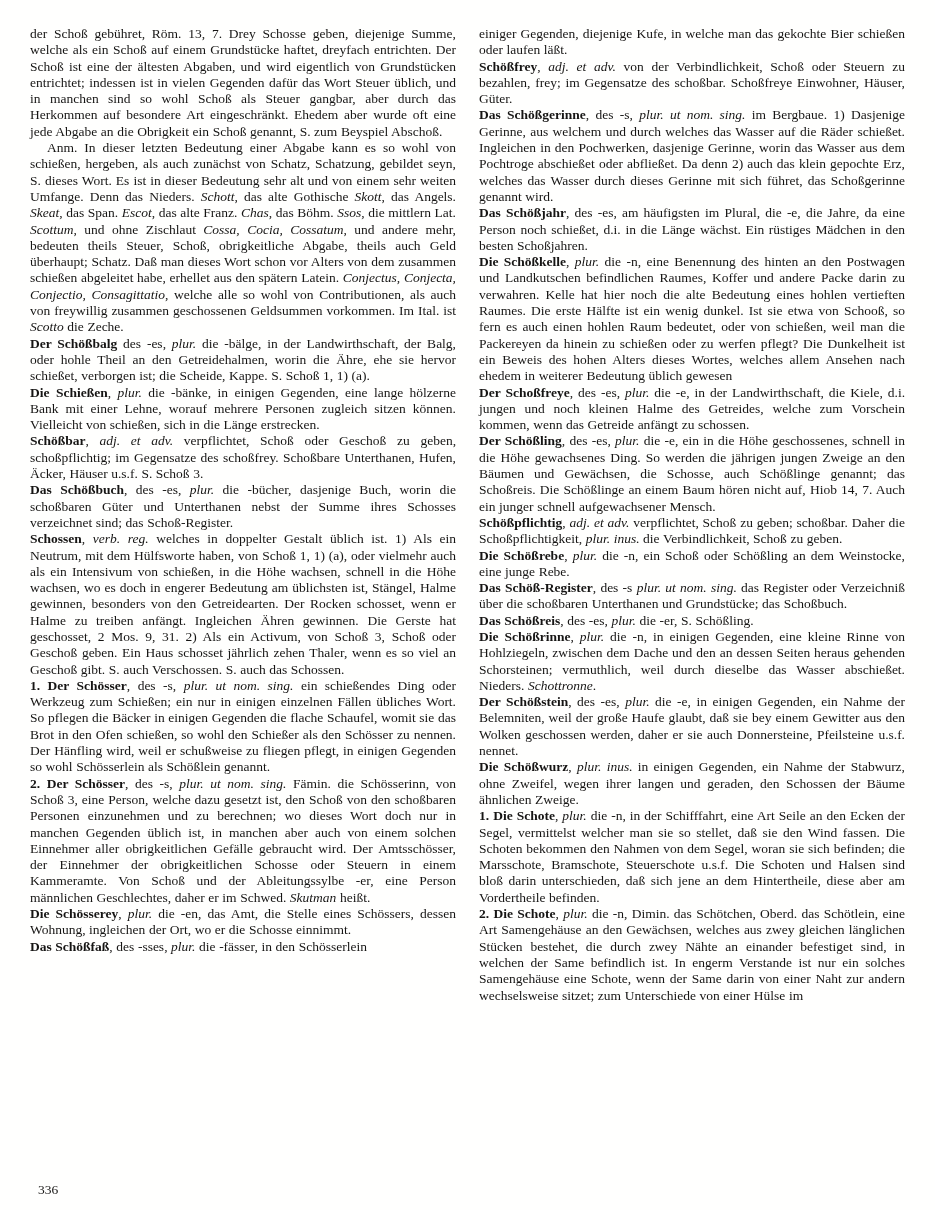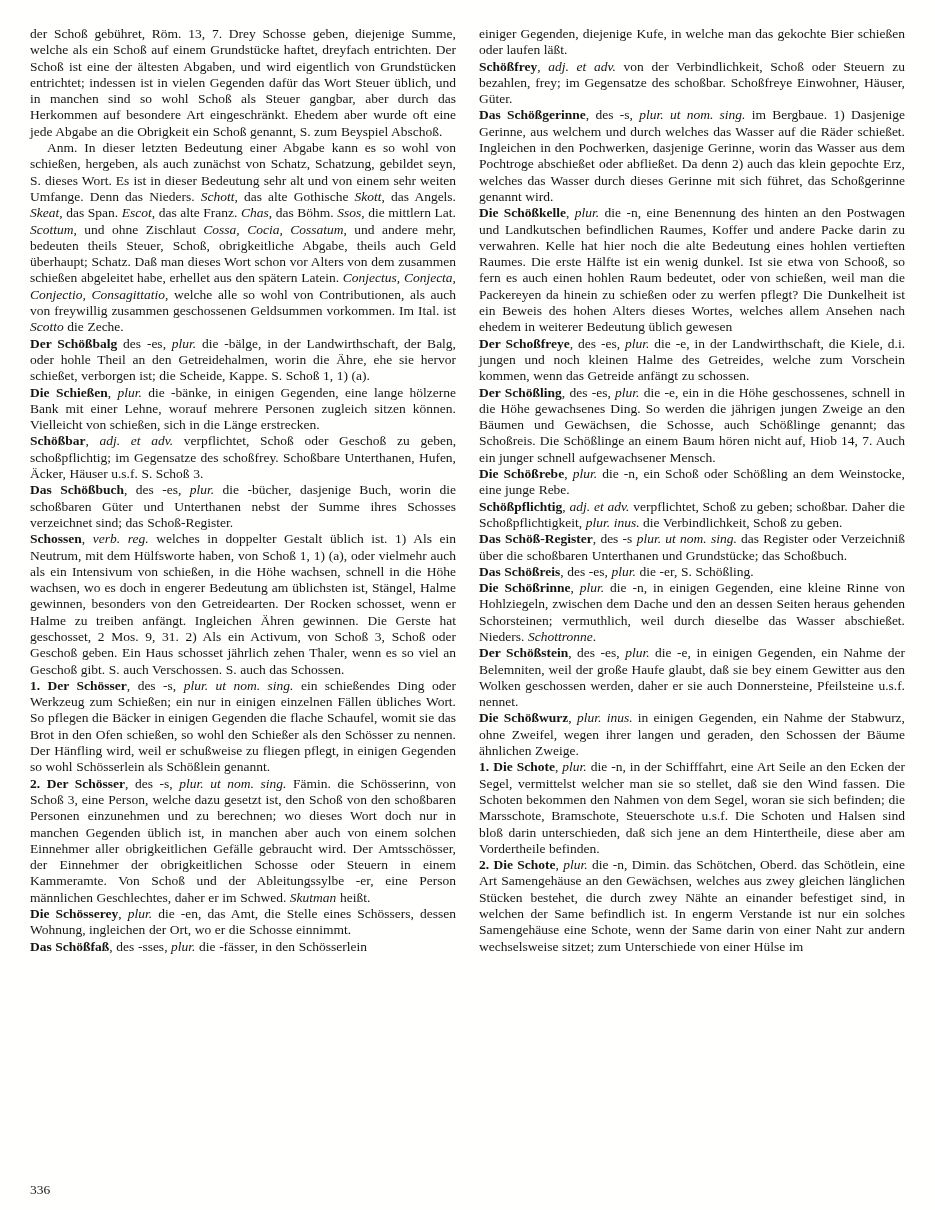--- a/index.html
+++ b/index.html
@@ -28,21 +28,21 @@
     hyphens: auto;
     -webkit-hyphens: auto;
     word-spacing: 0.2px;
   }
   p.para { margin: 0; }
   p.indent { text-indent: 17px; }
   .b { font-weight: bold; margin-top: 16px; }
   .i { font-style: italic; }
   .page-number {
     position: absolute;
-    left: 30px;
+    left: 38px;
     bottom: 12px;
     font-size: 13.5px;
     color: #161514;
   }
 </style>
 </head>
 <body>
 
 <div class="page">
   <div class="columns">
@@ -56,25 +56,26 @@
         <p class="para"><span class="b">Schossen</span><span>, </span><span class="i">verb. reg.</span><span> welches in doppelter Gestalt üblich ist. 1) Als ein Neutrum, mit dem Hülfsworte haben, von Schoß 1, 1) (a), oder vielmehr auch als ein Intensivum von schießen, in die Höhe wachsen, schnell in die Höhe wachsen, wo es doch in engerer Bedeutung am üblichsten ist, Stängel, Halme gewinnen, besonders von den Getreidearten. Der Rocken schosset, wenn er Halme zu treiben anfängt. Ingleichen Ähren gewinnen. Die Gerste hat geschosset, 2 Mos. 9, 31. 2) Als ein Activum, von Schoß 3, Schoß oder Geschoß geben. Ein Haus schosset jährlich zehen Thaler, wenn es so viel an Geschoß gibt. S. auch Verschossen. S. auch das Schossen.</span></p>
         <p class="para"><span class="b">1. Der Schösser</span><span>, des -s, </span><span class="i">plur. ut nom. sing.</span><span> ein schießendes Ding oder Werkzeug zum Schießen; ein nur in einigen einzelnen Fällen übliches Wort. So pflegen die Bäcker in einigen Gegenden die flache Schaufel, womit sie das Brot in den Ofen schießen, so wohl den Schießer als den Schösser zu nennen. Der Hänfling wird, weil er schußweise zu fliegen pflegt, in einigen Gegenden so wohl Schösserlein als Schößlein genannt.</span></p>
         <p class="para"><span class="b">2. Der Schösser</span><span>, des -s, </span><span class="i">plur. ut nom. sing.</span><span> Fämin. die Schösserinn, von Schoß 3, eine Person, welche dazu gesetzt ist, den Schoß von den schoßbaren Personen einzunehmen und zu berechnen; wo dieses Wort doch nur in manchen Gegenden üblich ist, in manchen aber auch von einem solchen Einnehmer aller obrigkeitlichen Gefälle gebraucht wird. Der Amtsschösser, der Einnehmer der obrigkeitlichen Schosse oder Steuern in einem Kammeramte. Von Schoß und der Ableitungssylbe -er, eine Person männlichen Geschlechtes, daher er im Schwed. </span><span class="i">Skutman</span><span> heißt.</span></p>
         <p class="para"><span class="b">Die Schösserey</span><span>, </span><span class="i">plur.</span><span> die -en, das Amt, die Stelle eines Schössers, dessen Wohnung, ingleichen der Ort, wo er die Schosse einnimmt.</span></p>
         <p class="para"><span class="b">Das Schößfaß</span><span>, des -sses, </span><span class="i">plur.</span><span> die -fässer, in den Schösserlein</span></p>
       </div>
     <div class="column">
         <p class="para"><span>einiger Gegenden, diejenige Kufe, in welche man das gekochte Bier schießen oder laufen läßt.</span></p>
         <p class="para"><span class="b">Schößfrey</span><span>, </span><span class="i">adj. et adv.</span><span> von der Verbindlichkeit, Schoß oder Steuern zu bezahlen, frey; im Gegensatze des schoßbar. Schoßfreye Einwohner, Häuser, Güter.</span></p>
         <p class="para"><span class="b">Das Schößgerinne</span><span>, des -s, </span><span class="i">plur. ut nom. sing.</span><span> im Bergbaue. 1) Dasjenige Gerinne, aus welchem und durch welches das Wasser auf die Räder schießet. Ingleichen in den Pochwerken, dasjenige Gerinne, worin das Wasser aus dem Pochtroge abschießet oder abfließet. Da denn 2) auch das klein gepochte Erz, welches das Wasser durch dieses Gerinne mit sich führet, das Schoßgerinne genannt wird.</span></p>
+        <p class="para"><span class="b">Das Schößjahr</span><span>, des -es, am häufigsten im Plural, die -e, die Jahre, da eine Person noch schießet, d.i. in die Länge wächst. Ein rüstiges Mädchen in den besten Schoßjahren.</span></p>
         <p class="para"><span class="b">Die Schößkelle</span><span>, </span><span class="i">plur.</span><span> die -n, eine Benennung des hinten an den Postwagen und Landkutschen befindlichen Raumes, Koffer und andere Packe darin zu verwahren. Kelle hat hier noch die alte Bedeutung eines hohlen vertieften Raumes. Die erste Hälfte ist ein wenig dunkel. Ist sie etwa von Schooß, so fern es auch einen hohlen Raum bedeutet, oder von schießen, weil man die Packereyen da hinein zu schießen oder zu werfen pflegt? Die Dunkelheit ist ein Beweis des hohen Alters dieses Wortes, welches allem Ansehen nach ehedem in weiterer Bedeutung üblich gewesen</span></p>
         <p class="para"><span class="b">Der Schoßfreye</span><span>, des -es, </span><span class="i">plur.</span><span> die -e, in der Landwirthschaft, die Kiele, d.i. jungen und noch kleinen Halme des Getreides, welche zum Vorschein kommen, wenn das Getreide anfängt zu schossen.</span></p>
         <p class="para"><span class="b">Der Schößling</span><span>, des -es, </span><span class="i">plur.</span><span> die -e, ein in die Höhe geschossenes, schnell in die Höhe gewachsenes Ding. So werden die jährigen jungen Zweige an den Bäumen und Gewächsen, die Schosse, auch Schößlinge genannt; das Schoßreis. Die Schößlinge an einem Baum hören nicht auf, Hiob 14, 7. Auch ein junger schnell aufgewachsener Mensch.</span></p>
+        <p class="para"><span class="b">Schößpflichtig</span><span>, </span><span class="i">adj. et adv.</span><span> verpflichtet, Schoß zu geben; schoßbar. Daher die Schoßpflichtigkeit, </span><span class="i">plur. inus.</span><span> die Verbindlichkeit, Schoß zu geben.</span></p>
         <p class="para"><span class="b">Die Schößrebe</span><span>, </span><span class="i">plur.</span><span> die -n, ein Schoß oder Schößling an dem Weinstocke, eine junge Rebe.</span></p>
-        <p class="para"><span class="b">Schößpflichtig</span><span>, </span><span class="i">adj. et adv.</span><span> verpflichtet, Schoß zu geben; schoßbar. Daher die Schoßpflichtigkeit, </span><span class="i">plur. inus.</span><span> die Verbindlichkeit, Schoß zu geben.</span></p>
         <p class="para"><span class="b">Das Schöß-Register</span><span>, des -s </span><span class="i">plur. ut nom. sing.</span><span> das Register oder Verzeichniß über die schoßbaren Unterthanen und Grundstücke; das Schoßbuch.</span></p>
         <p class="para"><span class="b">Das Schößreis</span><span>, des -es, </span><span class="i">plur.</span><span> die -er, S. Schößling.</span></p>
         <p class="para"><span class="b">Die Schößrinne</span><span>, </span><span class="i">plur.</span><span> die -n, in einigen Gegenden, eine kleine Rinne von Hohlziegeln, zwischen dem Dache und den an dessen Seiten heraus gehenden Schorsteinen; vermuthlich, weil durch dieselbe das Wasser abschießet. Nieders. </span><span class="i">Schottronne</span><span>.</span></p>
         <p class="para"><span class="b">Der Schößstein</span><span>, des -es, </span><span class="i">plur.</span><span> die -e, in einigen Gegenden, ein Nahme der Belemniten, weil der große Haufe glaubt, daß sie bey einem Gewitter aus den Wolken geschossen werden, daher er sie auch Donnersteine, Pfeilsteine u.s.f. nennet.</span></p>
         <p class="para"><span class="b">Die Schößwurz</span><span>, </span><span class="i">plur. inus.</span><span> in einigen Gegenden, ein Nahme der Stabwurz, ohne Zweifel, wegen ihrer langen und geraden, den Schossen der Bäume ähnlichen Zweige.</span></p>
         <p class="para"><span class="b">1. Die Schote</span><span>, </span><span class="i">plur.</span><span> die -n, in der Schifffahrt, eine Art Seile an den Ecken der Segel, vermittelst welcher man sie so stellet, daß sie den Wind fassen. Die Schoten bekommen den Nahmen von dem Segel, woran sie sich befinden; die Marsschote, Bramschote, Steuerschote u.s.f. Die Schoten und Halsen sind bloß darin unterschieden, daß sich jene an dem Hintertheile, diese aber am Vordertheile befinden.</span></p>
         <p class="para"><span class="b">2. Die Schote</span><span>, </span><span class="i">plur.</span><span> die -n, Dimin. das Schötchen, Oberd. das Schötlein, eine Art Samengehäuse an den Gewächsen, welches aus zwey gleichen länglichen Stücken bestehet, die durch zwey Nähte an einander befestiget sind, in welchen der Same befindlich ist. In engerm Verstande ist nur ein solches Samengehäuse eine Schote, wenn der Same darin von einer Naht zur andern wechselsweise sitzet; zum Unterschiede von einer Hülse im</span></p>
       </div>
   </div>
   <div class="page-number">336</div>

